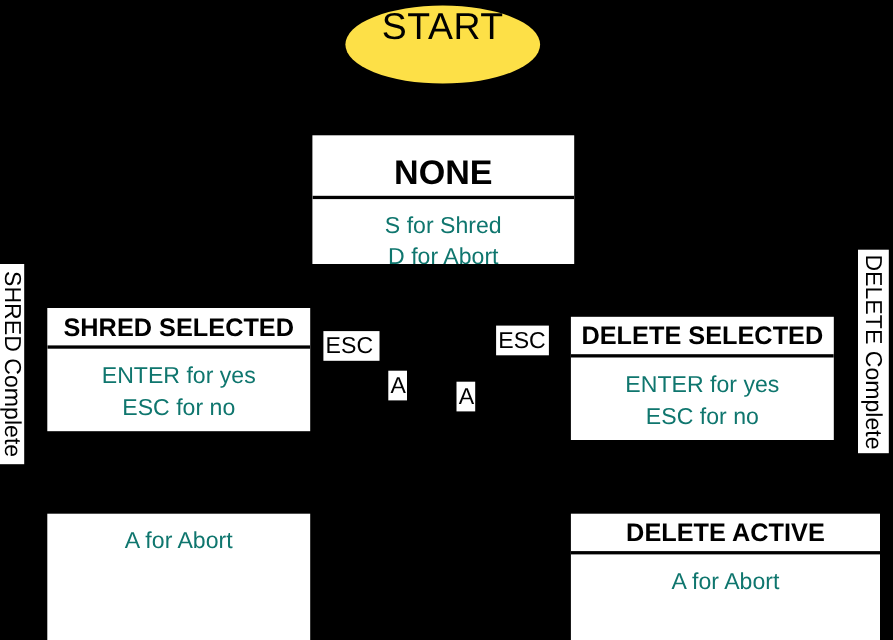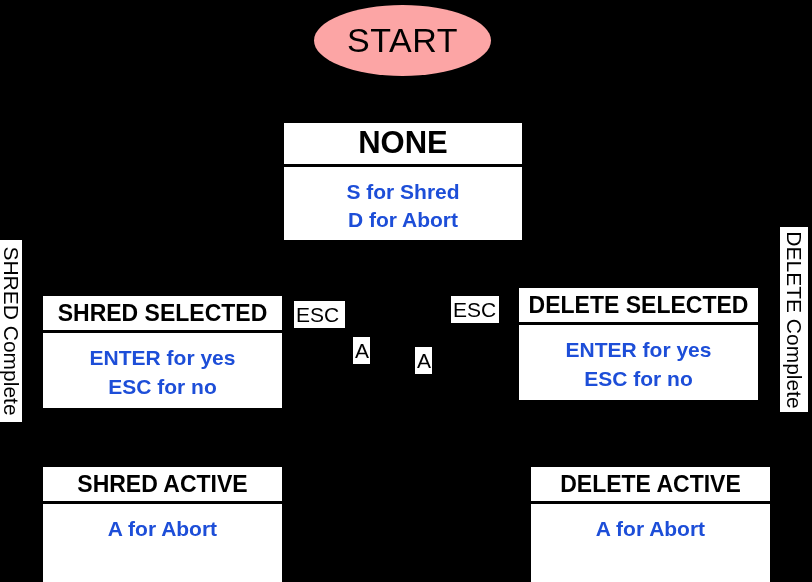--- a/index.html
+++ b/index.html
@@ -13,24 +13,24 @@
     height: 582px;
     background: #000000;
     overflow: hidden;
     font-family: "Liberation Sans", sans-serif;
     color: #000000;
   }
 
   
   .start-node {
     position: absolute;
-    background: #fca5a5;
+    background: #fde047;
     border-radius: 50%;
     display: flex;
-    align-items: center;
+    align-items: flex-start;
     justify-content: center;
   }
   .start-label {
     font-size: 34px;
     font-weight: 400;
     letter-spacing: 0.5px;
     color: #000000;
     white-space: nowrap;
   }
 
@@ -48,33 +48,32 @@
     font-weight: bold;
     text-align: center;
     color: #000000;
     padding: 4px 8px 4px 8px;
     border-bottom: 3px solid #000000;
     white-space: nowrap;
     line-height: 1.15;
   }
   .state-title.big {
     font-size: 31px;
-    padding: 2px 8px 3px 8px;
+    padding: 16px 8px 3px 8px;
   }
   .state-body {
     flex: 1;
     display: flex;
     flex-direction: column;
     align-items: center;
     justify-content: flex-start;
     padding-top: 11px;
     font-size: 21px;
     line-height: 1.35;
-    color: #1d4ed8;
-    font-weight: bold;
+    color: #0f766e;
   }
   .state-body .line {
     white-space: nowrap;
   }
 
   
   .rot-box {
     position: absolute;
     background: #ffffff;
     overflow: hidden;
@@ -114,44 +113,43 @@
   </div>
 
   <div class="state-box" style="left:284px; top:123px; width:238px; height:117px;">
     <div class="state-title big">NONE</div>
     <div class="state-body">
       <span class="line">S for Shred</span>
       <span class="line">D for Abort</span>
     </div>
   </div>
 
-  <div class="state-box" style="left:43px; top:296px; width:239px; height:112px;">
+  <div class="state-box" style="left:43px; top:280px; width:239px; height:112px;">
     <div class="state-title">SHRED SELECTED</div>
     <div class="state-body">
       <span class="line">ENTER for yes</span>
       <span class="line">ESC for no</span>
     </div>
   </div>
 
   <div class="state-box" style="left:519px; top:288px; width:239px; height:112px;justify-content:space-between;">
     <div class="state-title">DELETE SELECTED</div>
     <div class="state-body">
       <span class="line">ENTER for yes</span>
       <span class="line">ESC for no</span>
     </div>
   </div>
 
   <div class="state-box" style="left:43px; top:467px; width:239px; height:115px;">
-    <div class="state-title">SHRED ACTIVE</div>
     <div class="state-body">
       <span class="line">A for Abort</span>
     </div>
   </div>
 
-  <div class="state-box" style="left:519px; top:467px; width:239px; height:115px;margin-left:12px;">
+  <div class="state-box" style="left:519px; top:467px; width:281px; height:115px;">
     <div class="state-title">DELETE ACTIVE</div>
     <div class="state-body">
       <span class="line">A for Abort</span>
     </div>
   </div>
 
   <div class="rot-box" style="left:-1px; top:240px; width:23px; height:182px;">
     <span class="rot-label">SHRED Complete</span>
   </div>
 

